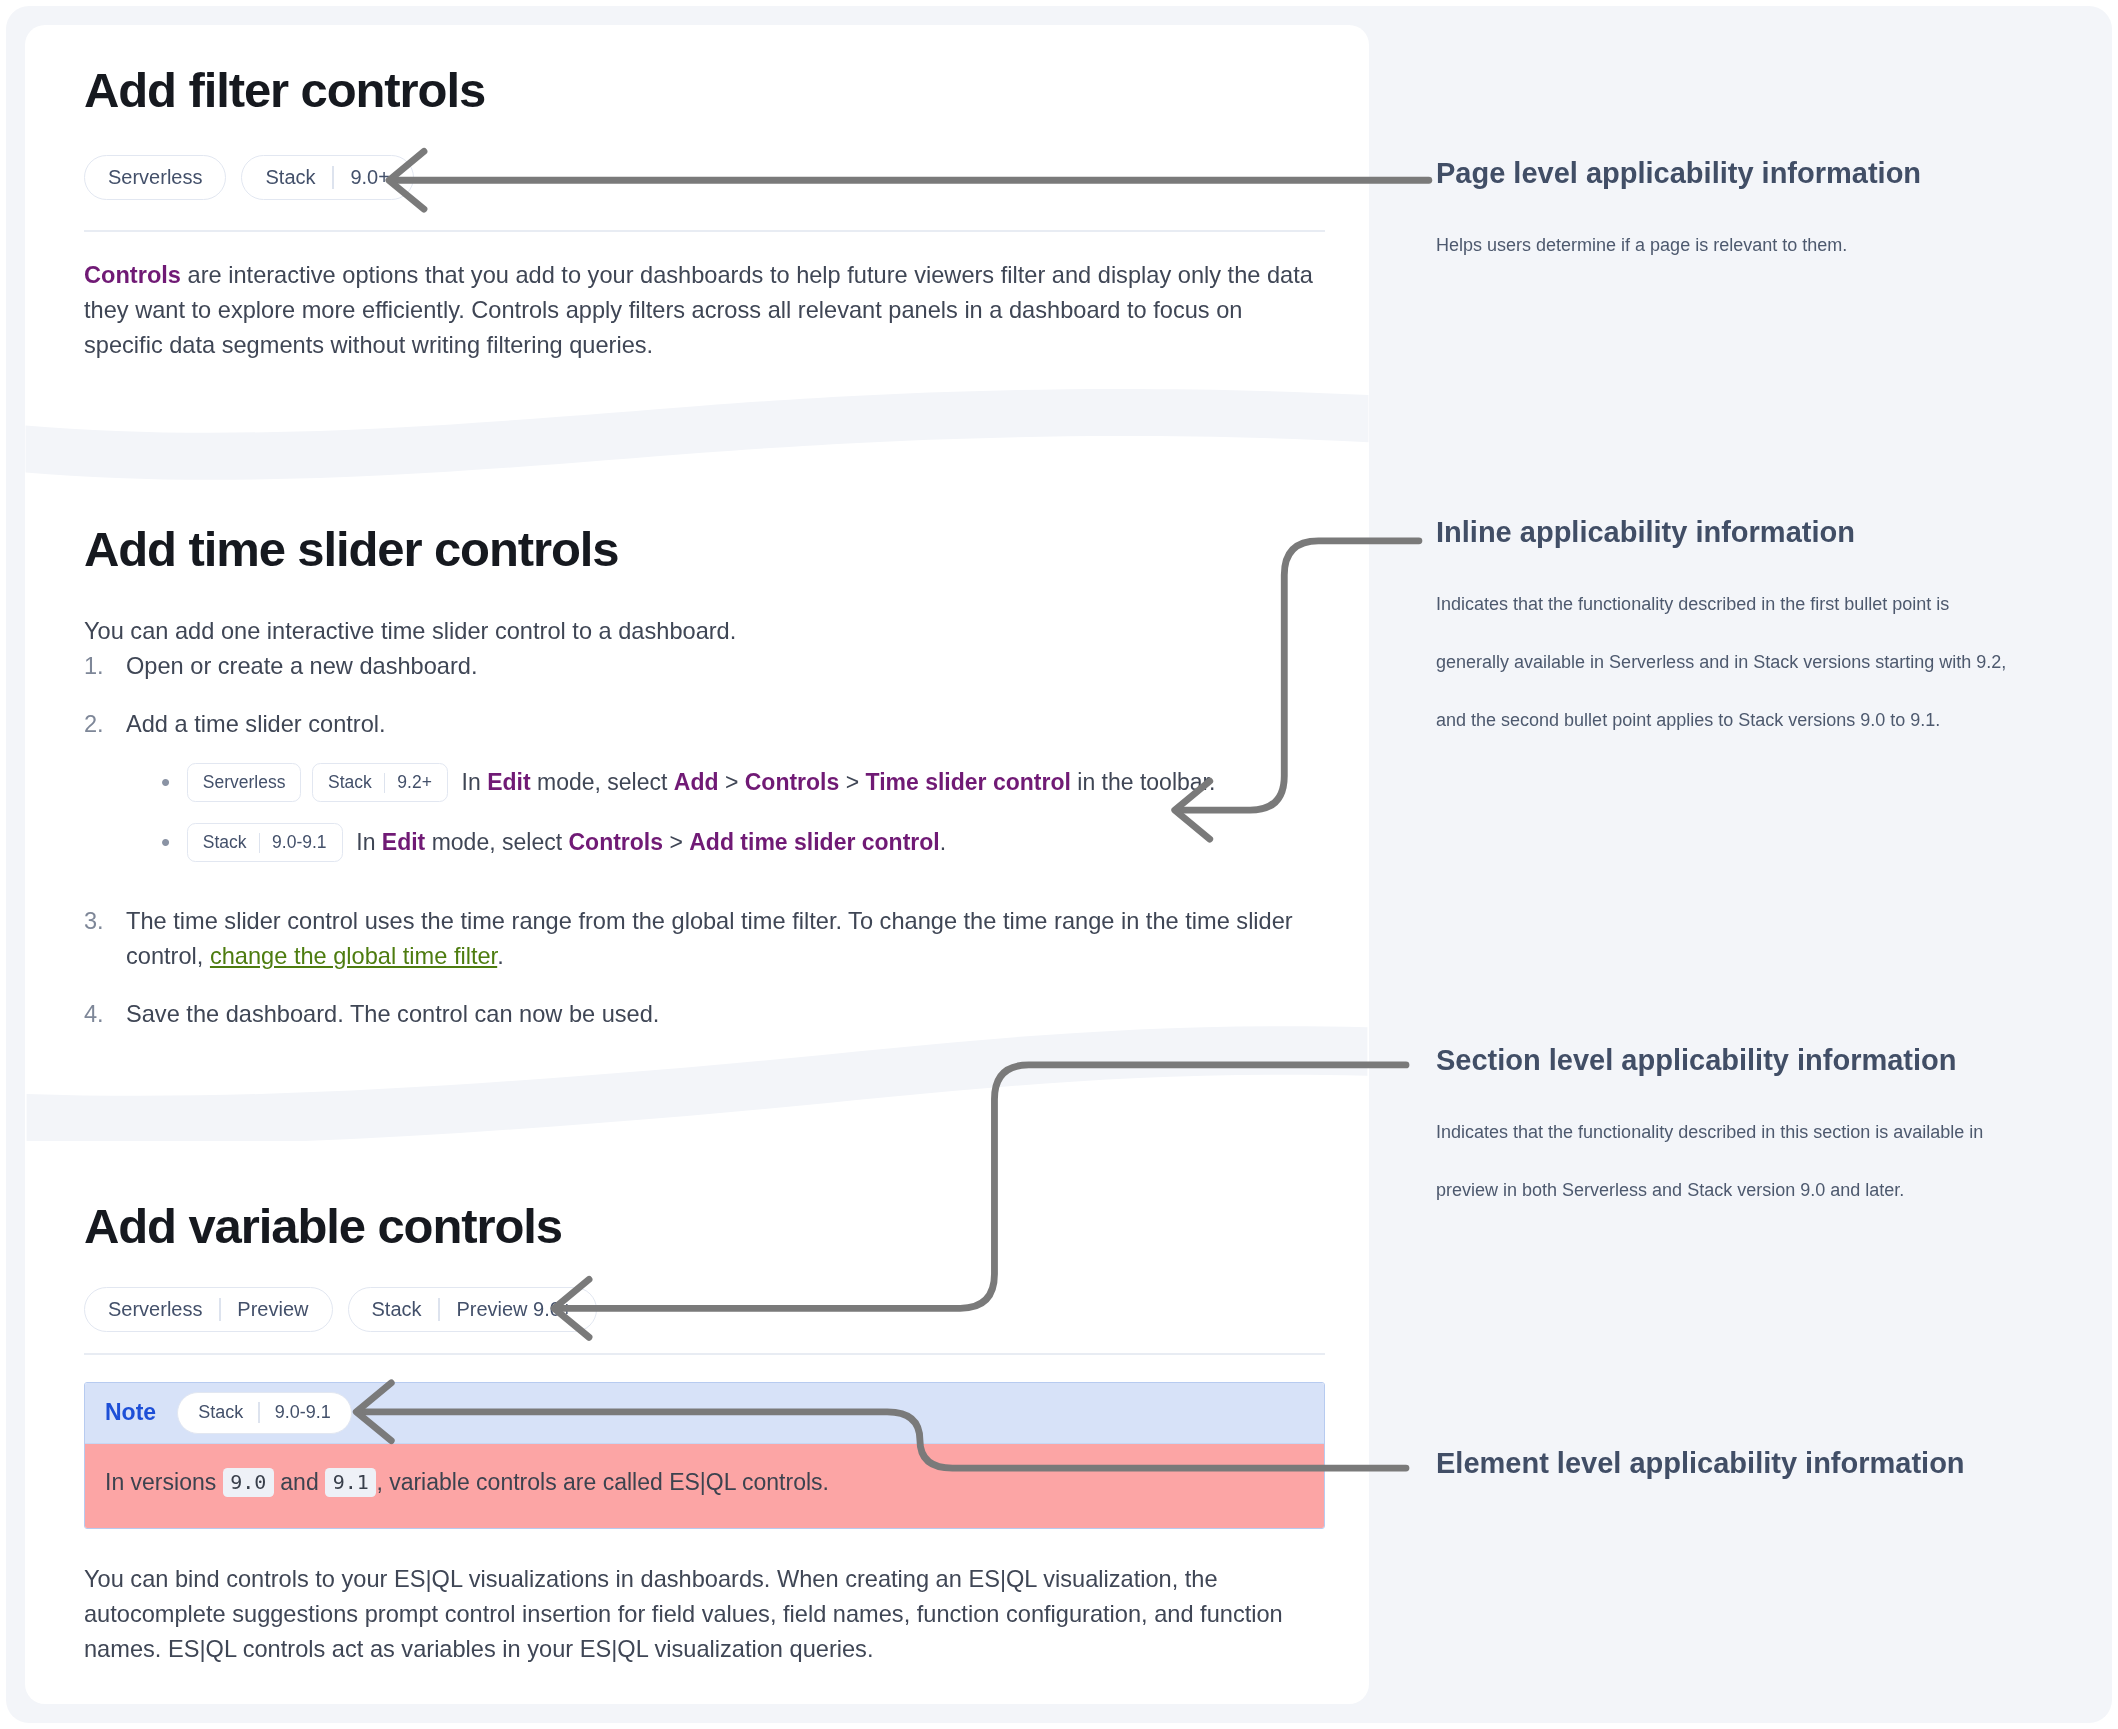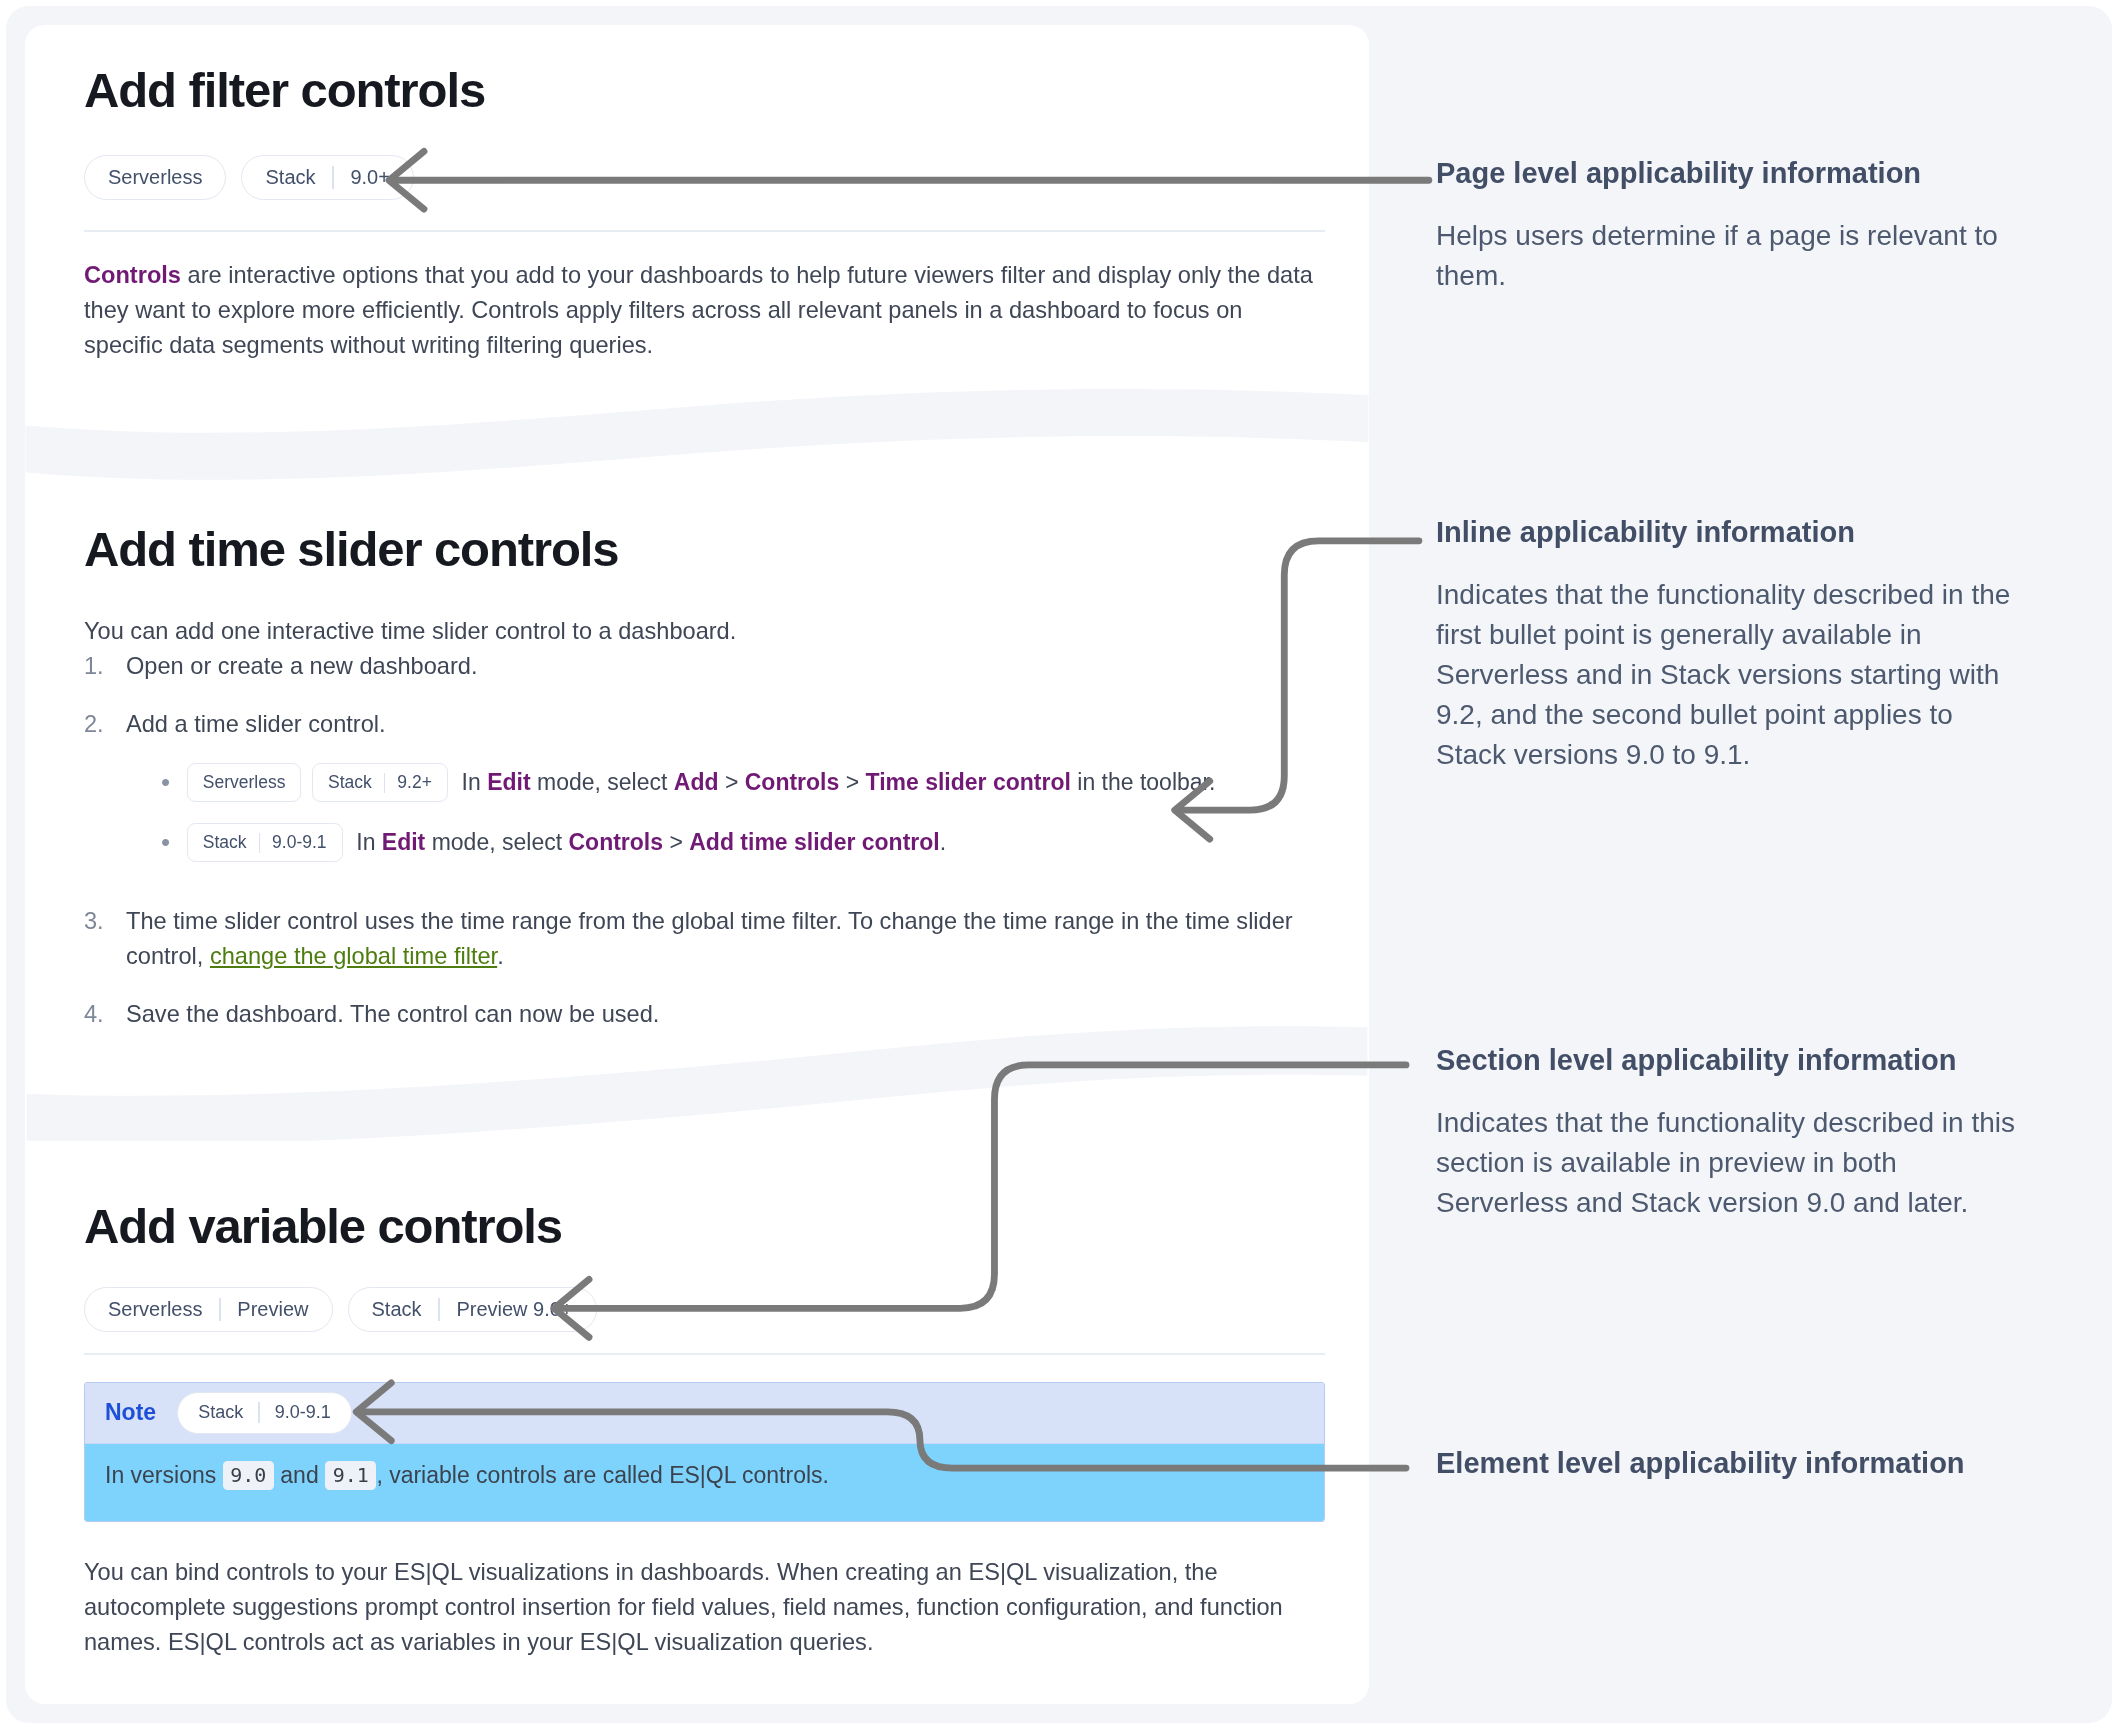--- a/index.html
+++ b/index.html
@@ -50,28 +50,28 @@
   .sub-badges{display:inline-flex;gap:10.6px;align-items:center;}
   a.link{color:#4d7c0f;text-decoration:underline;cursor:pointer;}
   .note{border:1.5px solid #b7cbf0;border-radius:3px;overflow:hidden;margin-bottom:33px;}
   .note-head{background:#d7e2f8;padding:9px 20px;display:flex;align-items:center;
     gap:21px;border-bottom:0.8px solid #c7d7f4;}
   .note-label{color:#1d4fd7;font-weight:700;font-size:23px;}
   .note-badge{display:inline-flex;align-items:center;gap:15px;height:40px;padding:0 20px;
     background:#ffffff;border:1.5px solid #e2e7f1;border-radius:23px;
     color:#43506a;font-size:18px;white-space:nowrap;}
   .note-badge .sep{width:1.5px;height:21px;background:#dde3ee;}
-  .note-body{background:#7dd3fc;padding:14px 20px 27px;font-size:23px;
+  .note-body{background:#fca5a5;padding:21px 20px 27px;font-size:23px;
     line-height:35px;color:#3c434f;}
   .code{font-family:"DejaVu Sans Mono","Liberation Mono",monospace;font-size:20px;
     background:#eef1f7;border-radius:4.6px;padding:2.3px 7.6px;color:#383f4b;}
   .ann{position:absolute;left:1436px;width:586px;}
   .ann1{top:157px;} .ann2{top:516px;} .ann3{top:1044px;} .ann4{top:1447px;}
   .ann h2{font-size:29px;line-height:33px;font-weight:700;color:#414e66;margin:0 0 26px;}
-  .ann p{font-size:28px;line-height:40px;color:#4d596e;margin:0;}
+  .ann p{font-size:18px;line-height:58px;color:#4d596e;margin:0;}
   .arrows{position:absolute;left:0;top:0;pointer-events:none;}
 </style>
 </head>
 <body>
 
 <div class="canvas"></div>
 
 <div class="card-col">
 
   <svg class="wave" style="top:348px" width="1344" height="114" viewBox="0 0 1767 150">

